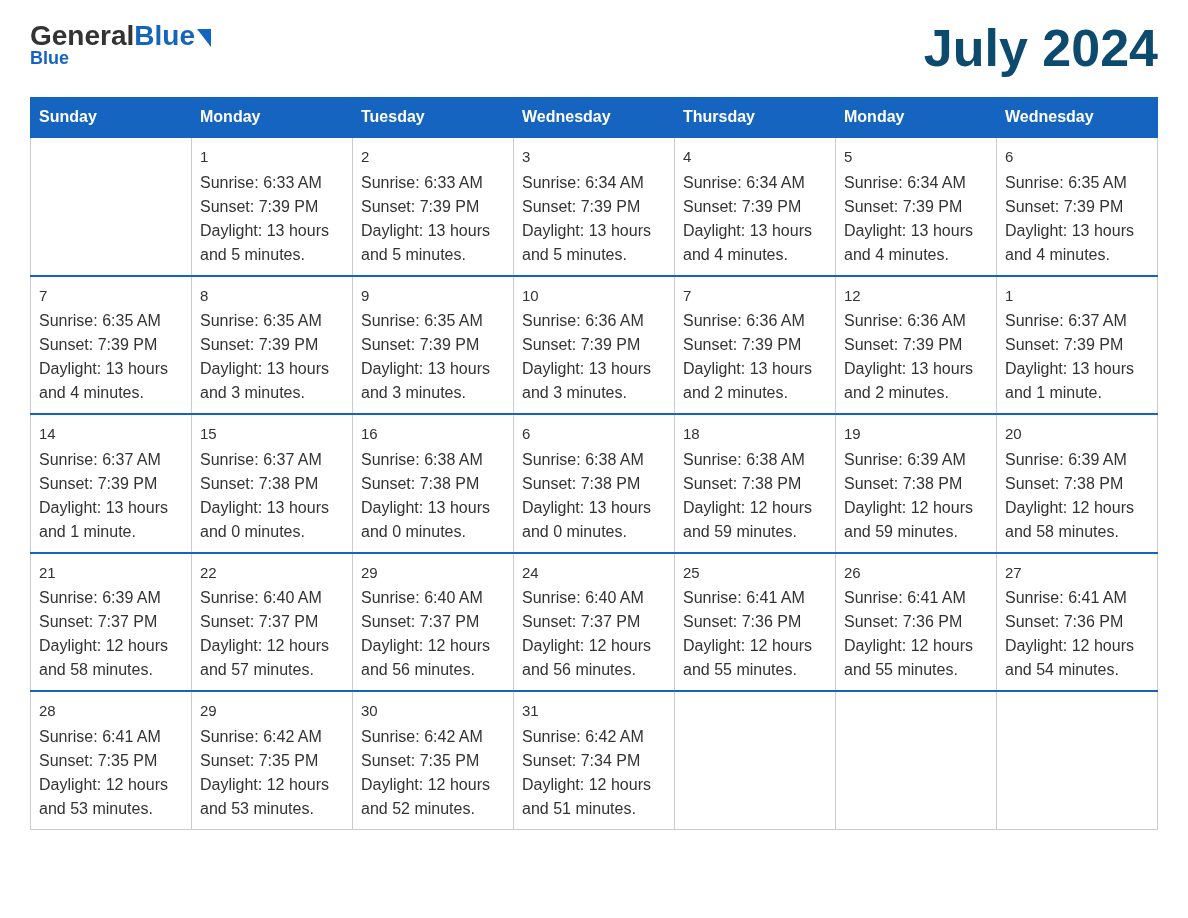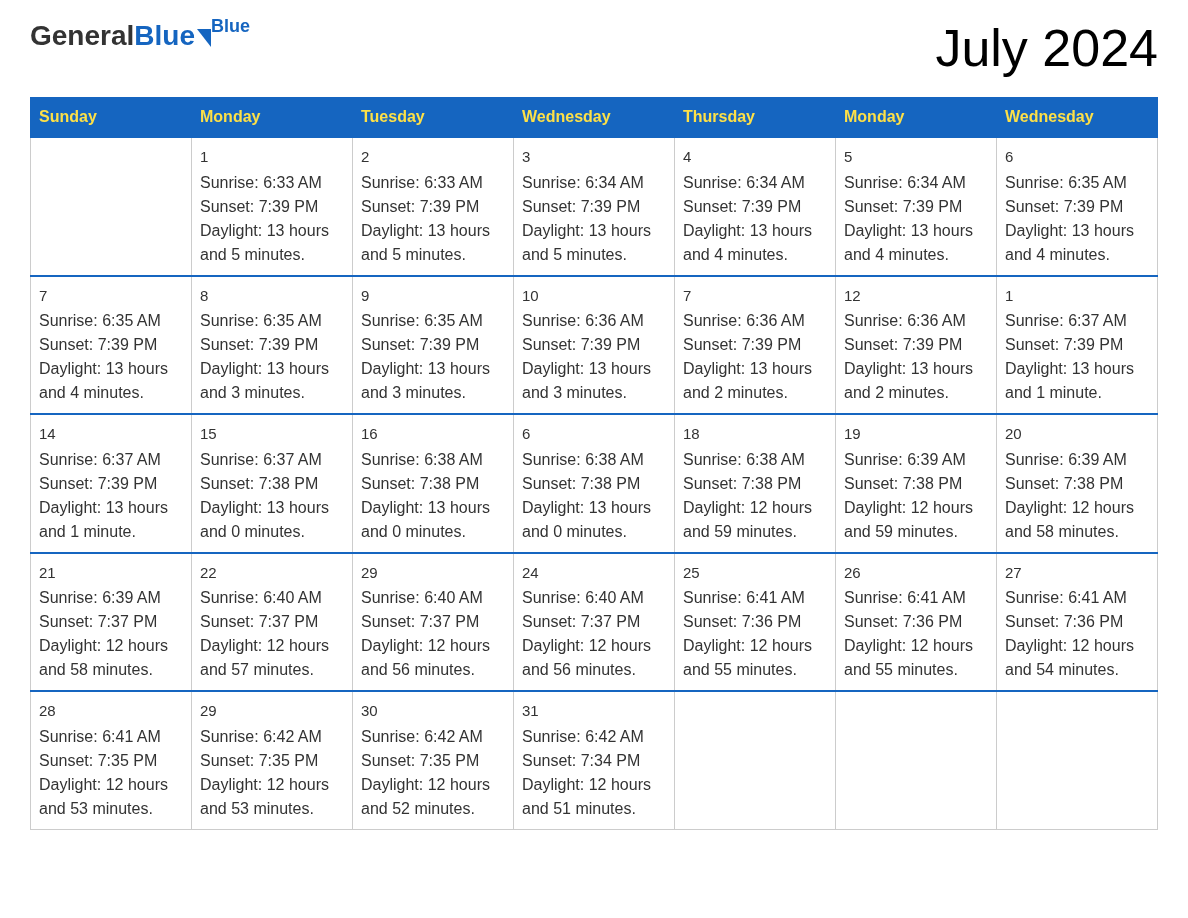--- a/index.html
+++ b/index.html
@@ -12,21 +12,21 @@
       padding: 20px 30px;
     }
     .header {
       display: flex;
       justify-content: space-between;
       align-items: flex-start;
       margin-bottom: 20px;
     }
     .logo {
       display: flex;
-      flex-direction: row;
+      flex-direction: column;
       align-items: flex-start;
     }
     .logo-text {
       display: flex;
       align-items: center;
       font-size: 28px;
       font-weight: bold;
       color: #333;
     }
     .logo-general { color: #333; }
@@ -44,37 +44,37 @@
       color: #1565C0;
       font-size: 18px;
       font-weight: bold;
       margin-top: -4px;
     }
     .title-block {
       text-align: right;
     }
     .title-block h1 {
       font-size: 52px;
-      font-weight: normal;
-      color: #000000;
+      font-weight: bold;
+      color: #0c4a6e;
       line-height: 1.1;
     }
     .title-block h2 {
       font-size: 22px;
       font-weight: normal;
       color: #333;
     }
     table {
       width: 100%;
       border-collapse: collapse;
       table-layout: fixed;
     }
     thead tr th {
       background-color: #1565C0;
-      color: #fde047;
+      color: #ffffff;
       font-size: 16px;
       font-weight: bold;
       padding: 10px 8px;
       text-align: left;
       border: 1px solid #1565C0;
     }
     tbody tr td {
       vertical-align: top;
       padding: 8px 8px;
       border: 1px solid #ccc;

